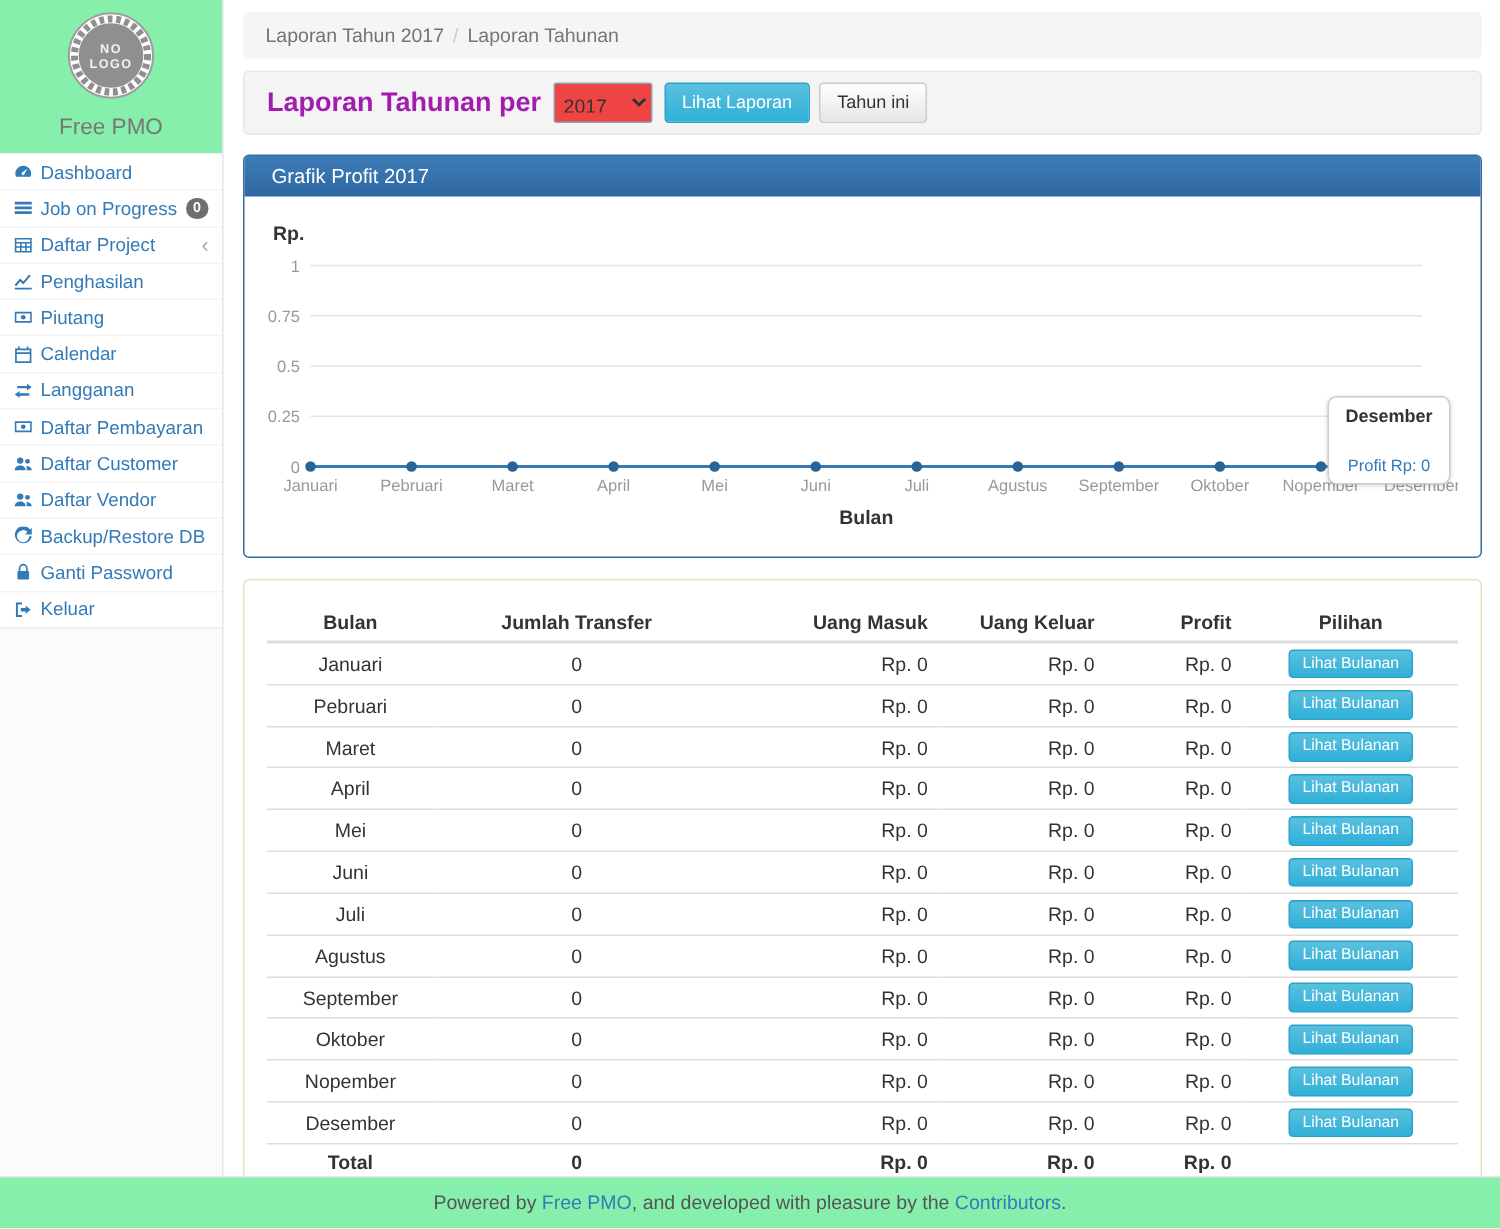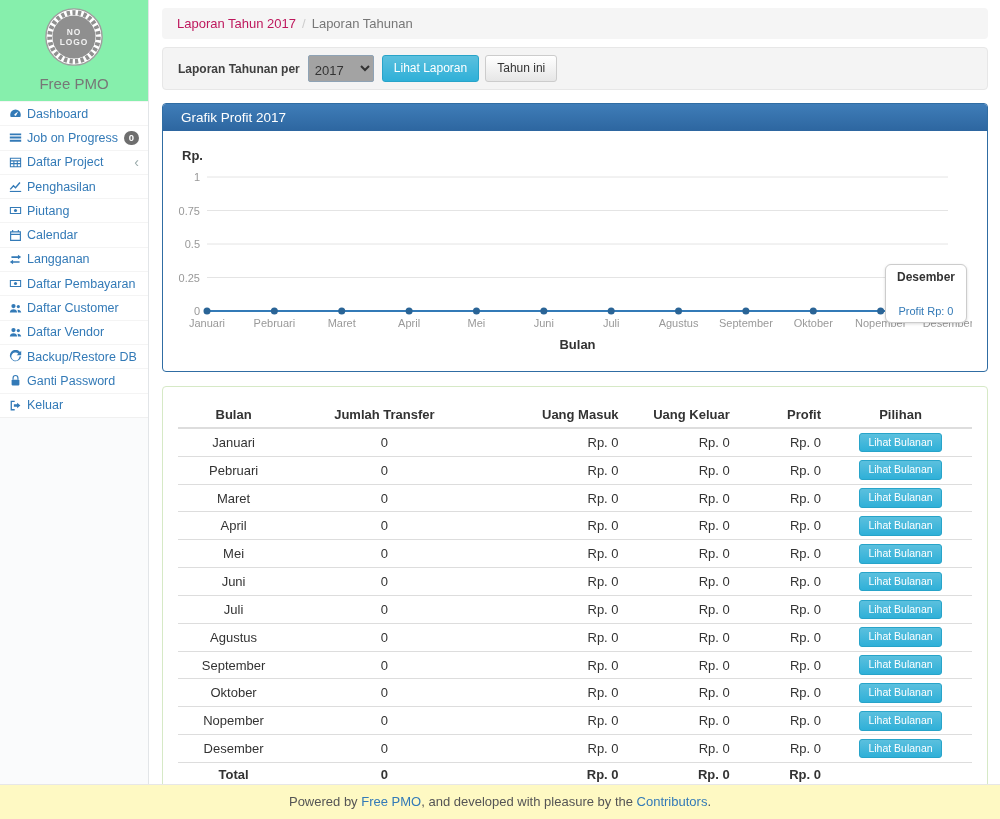--- a/index.html
+++ b/index.html
@@ -24,28 +24,28 @@
   .nav-item .icon svg { width:13px; height:13px; fill:currentColor; display:block; }
   .badge { margin-left:auto; background:#6e6e6e; color:#fff; border-radius:9px;
     font-size:9.5px; font-weight:bold; padding:2px 5px; line-height:1; }
   .chev { margin-left:auto; color:#9aa; font-size:14px; line-height:1; }
 
   
   .main { position:absolute; left:150px; top:0; right:0; bottom:35px; padding:8px 12px; background:#fff; }
 
   .breadcrumb { background:#f5f5f5; border-radius:4px; padding:8px 15px; font-size:13px;
     color:#777; margin-bottom:8px; }
-  .breadcrumb a { color:#be185d; }
+  .breadcrumb a { color:#737373; }
   .breadcrumb .sep { color:#ccc; margin:0 6px; }
 
   .filter-bar { background:#f4f4f4; border:1px solid #e7e7e7; border-radius:4px;
     padding:8px 15px; margin-bottom:13px; display:flex; align-items:center; height:43px; }
-  .filter-label { color:#404040; font-weight:bold; font-size:12px; margin-right:8px; }
+  .filter-label { color:#a21caf; font-weight:bold; font-size:18px; margin-right:8px; }
   select.year { height:27px; width:66px; font-size:13px; border:1px solid #8fa3b5;
-    border-radius:2px; background:#a3a3a3; padding:6px 2px; margin-right:8px; color:#333; }
+    border-radius:2px; background:#ef4444; padding:6px 2px; margin-right:8px; color:#333; }
   .btn { display:inline-block; font-size:12px; border-radius:3px; padding:5px 11px;
     cursor:pointer; border:1px solid transparent; line-height:1.3; }
   .btn-info { background:linear-gradient(#5bc0de,#2fb0d8); border-color:#28a4c9; color:#fff; }
   .btn-default { background:linear-gradient(#fff,#e6e6e6); border-color:#ccc; color:#333; margin-left:6px; }
 
   .panel { border-radius:4px; margin-bottom:14px; background:#fff; }
   .panel-heading { padding:6px 18px; font-size:13.5px; border-radius:3px 3px 0 0; }
   .panel-primary { border:1px solid #306da3; }
   .panel-primary .panel-heading { background:linear-gradient(#3f7db8,#2d66a0); color:#fff; }
   .panel-success { border:1px solid #d6e9c6; }
@@ -66,21 +66,21 @@
   table.report td { border-bottom:1px solid #ddd; padding:3.6px 8px; }
   table.report tr.total td { border-bottom:none; font-weight:bold; }
   .c0 { width:14%; text-align:center; }
   .c1 { width:24%; text-align:center; }
   .c2 { width:18.5%; text-align:right; }
   .c3 { width:14%; text-align:right; }
   .c4 { width:11.5%; text-align:right; }
   .c5 { width:18%; text-align:center; }
   .btn-xs { font-size:10.5px; padding:2px 8px; border-radius:3px; }
 
-  .footer { position:absolute; left:0; right:0; bottom:0; height:35px; background:#fef9c3;
+  .footer { position:absolute; left:0; right:0; bottom:0; height:35px; background:#86efac;
     border-top:1px solid #e7e7e7; text-align:center; font-size:13px; color:#555; line-height:34px; }
   .footer a { color:#337ab7; }
 </style>
 </head>
 <body>
 
 <div class="sidebar">
   <div class="sidebar-top">
     <div class="logo-wrap">
       <svg viewBox="0 0 64 64">

